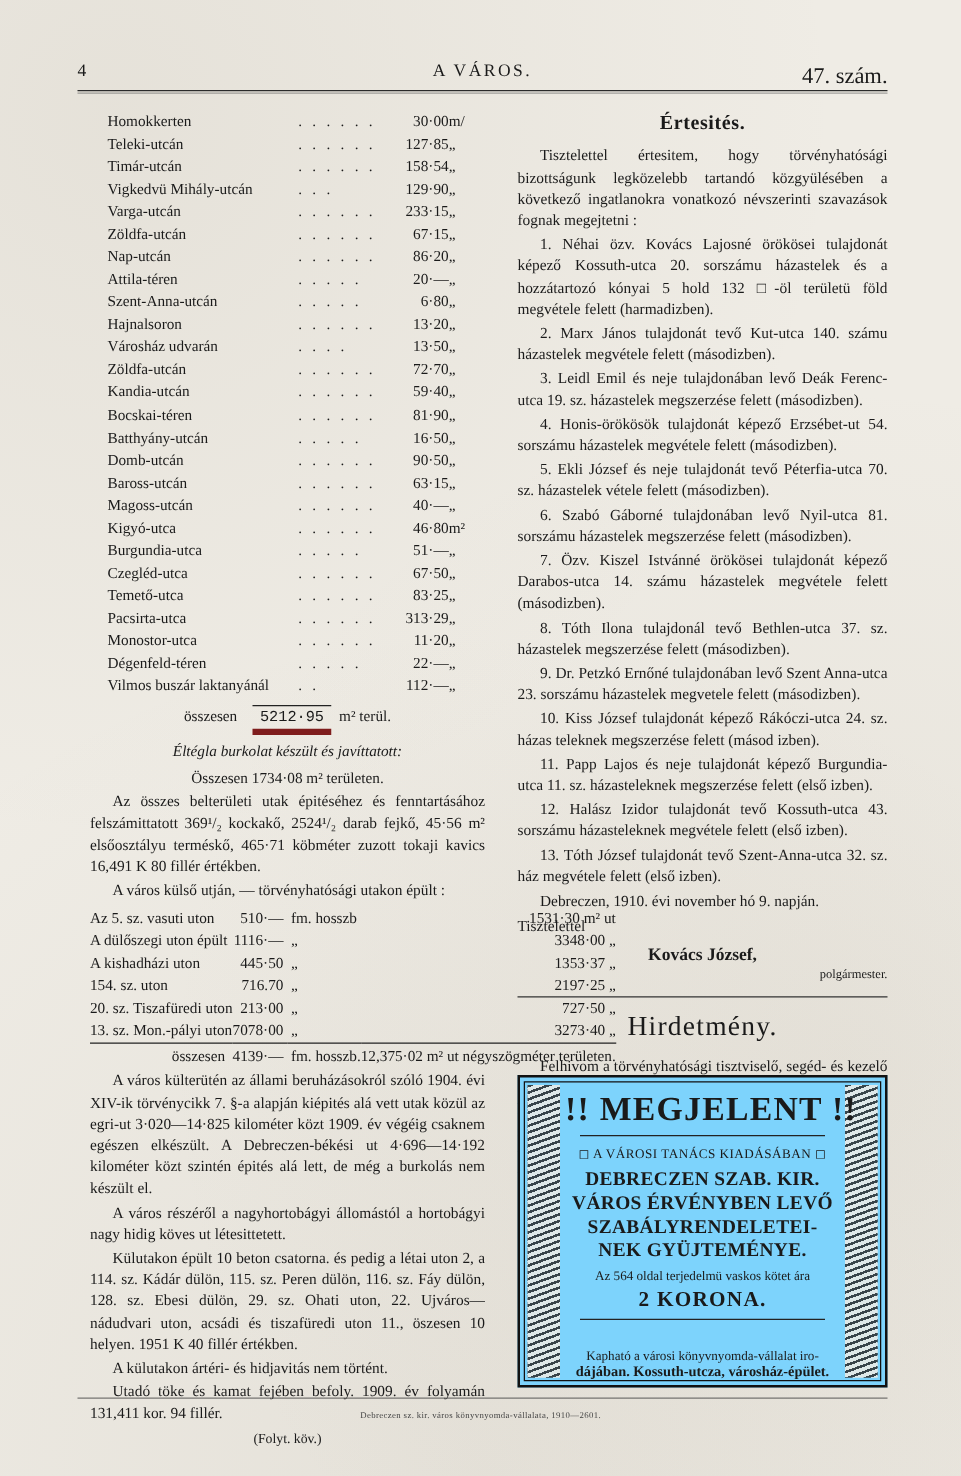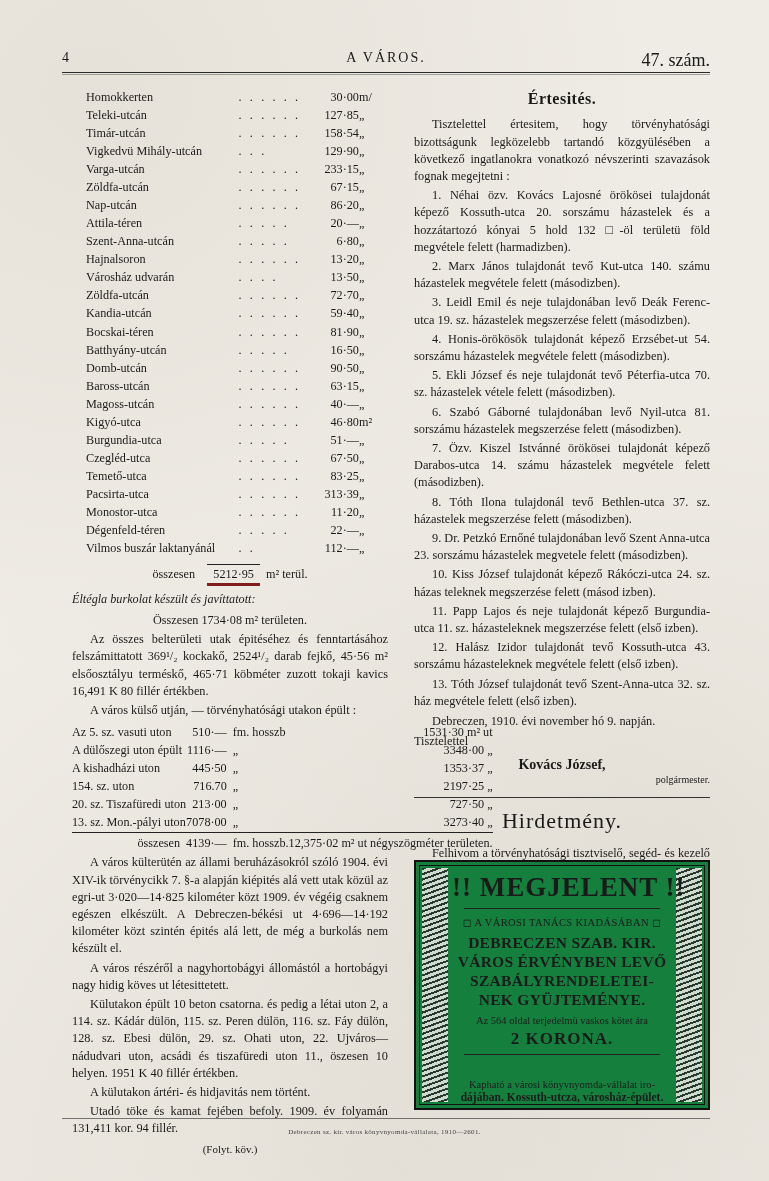--- a/index.html
+++ b/index.html
@@ -89,26 +89,27 @@
   p.tight { margin-top:0; }
 
   .sum-wrap {
     margin:6px 0 0 0;
     text-align:center;
     font-size:12.2px;
   }
   .sum-wrap .sum-inner { display:inline-block; }
   .sum-num {
     border-top:1px solid #222;
-    border-bottom:3px solid #7f1d1d;
+    border-bottom:5px solid #7f1d1d;
     padding:1px 6px 0 6px;
     display:inline-block;
-  }
-
-  .italic-note { font-style:italic; margin-top:5px; font-size:12.2px;}
+    font-family:Liberation Mono, monospace;
+  }
+
+  .italic-note { font-style:italic; text-align:center; margin-top:5px; font-size:12.2px;}
   .osszesen2 { text-align:center; margin-top:4px; font-size:12.2px; }
 
   
   table.roads {
     border-collapse:collapse;
     font-size:12.2px;
     margin-top:4px;
     width:316px;
   }
   table.roads td { padding:0.5px 0; white-space:nowrap; vertical-align:bottom;}
@@ -151,21 +152,21 @@
     margin:10px 0 8px 0;
   }
   
   .ad {
     position:absolute;
     left:414px;
     top:860px;
     width:296px;
     height:250px;
     border:2px solid #111;
-    background:#15803d;
+    background:#7dd3fc;
     box-sizing:border-box;
   }
   .ad-inner {
     position:absolute;
     inset:3px;
     border:1px solid #111;
   }
   .ad-side {
     position:absolute;
     top:6px; bottom:6px;
@@ -368,21 +369,21 @@
           </tr>
         <tr>
             <td class="nm">Temető-utca</td>
             <td class="dots"><span class="dotline">. . . . . .</span></td>
             <td class="val">83·25</td>
             <td class="unit">„</td>
           </tr>
         <tr>
             <td class="nm">Pacsirta-utca</td>
             <td class="dots"><span class="dotline">. . . . . .</span></td>
-            <td class="val">313·39</td>
+            <td class="val">313·29</td>
             <td class="unit">„</td>
           </tr>
         <tr>
             <td class="nm">Monostor-utca</td>
             <td class="dots"><span class="dotline">. . . . . .</span></td>
             <td class="val">11·20</td>
             <td class="unit">„</td>
           </tr>
         <tr>
             <td class="nm">Dégenfeld-téren</td>

